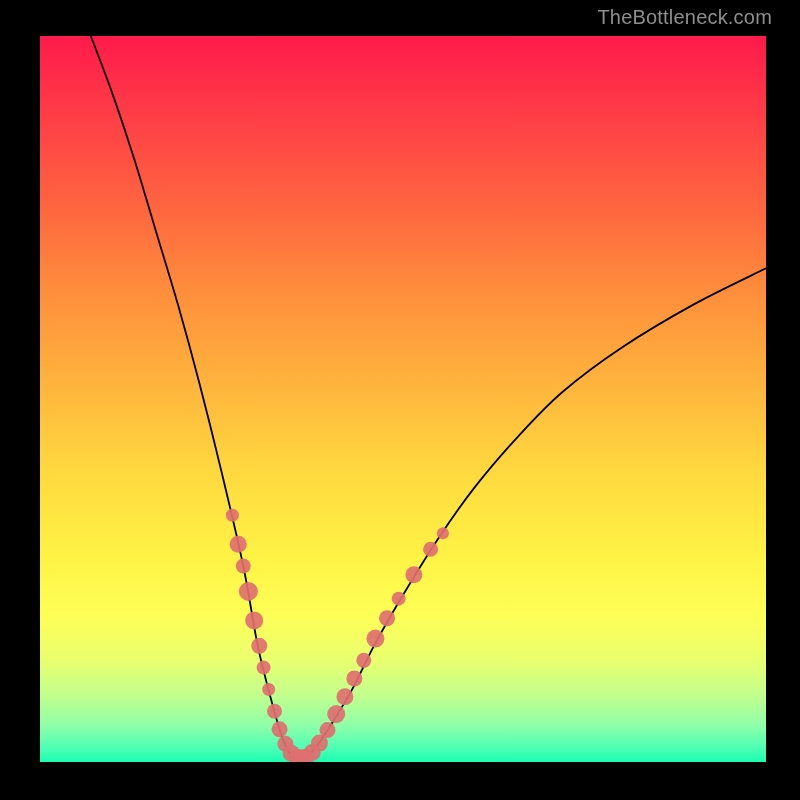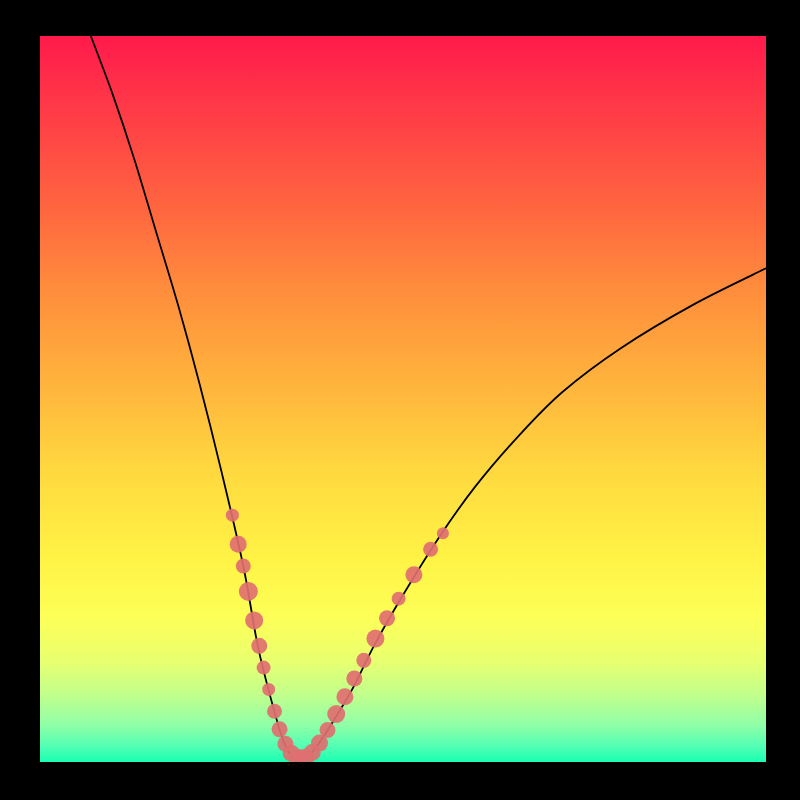--- a/index.html
+++ b/index.html
@@ -92,14 +92,15 @@
           <circle cx="335.41" cy="602.58" r="9.00" fill="#e06f70" fill-opacity="0.92"></circle>
           <circle cx="347.03" cy="582.25" r="8.00" fill="#e06f70" fill-opacity="0.92"></circle>
           <circle cx="358.64" cy="562.65" r="7.00" fill="#e06f70" fill-opacity="0.92"></circle>
           <circle cx="373.89" cy="538.69" r="8.50" fill="#e06f70" fill-opacity="0.92"></circle>
           <circle cx="390.59" cy="513.28" r="7.50" fill="#e06f70" fill-opacity="0.92"></circle>
           <circle cx="402.93" cy="497.31" r="6.00" fill="#e06f70" fill-opacity="0.92"></circle>
         </g>
     </svg>
   </div>
 
+  <div class="watermark">TheBottleneck.com</div>
 
 </div>
 
 </body></html>

